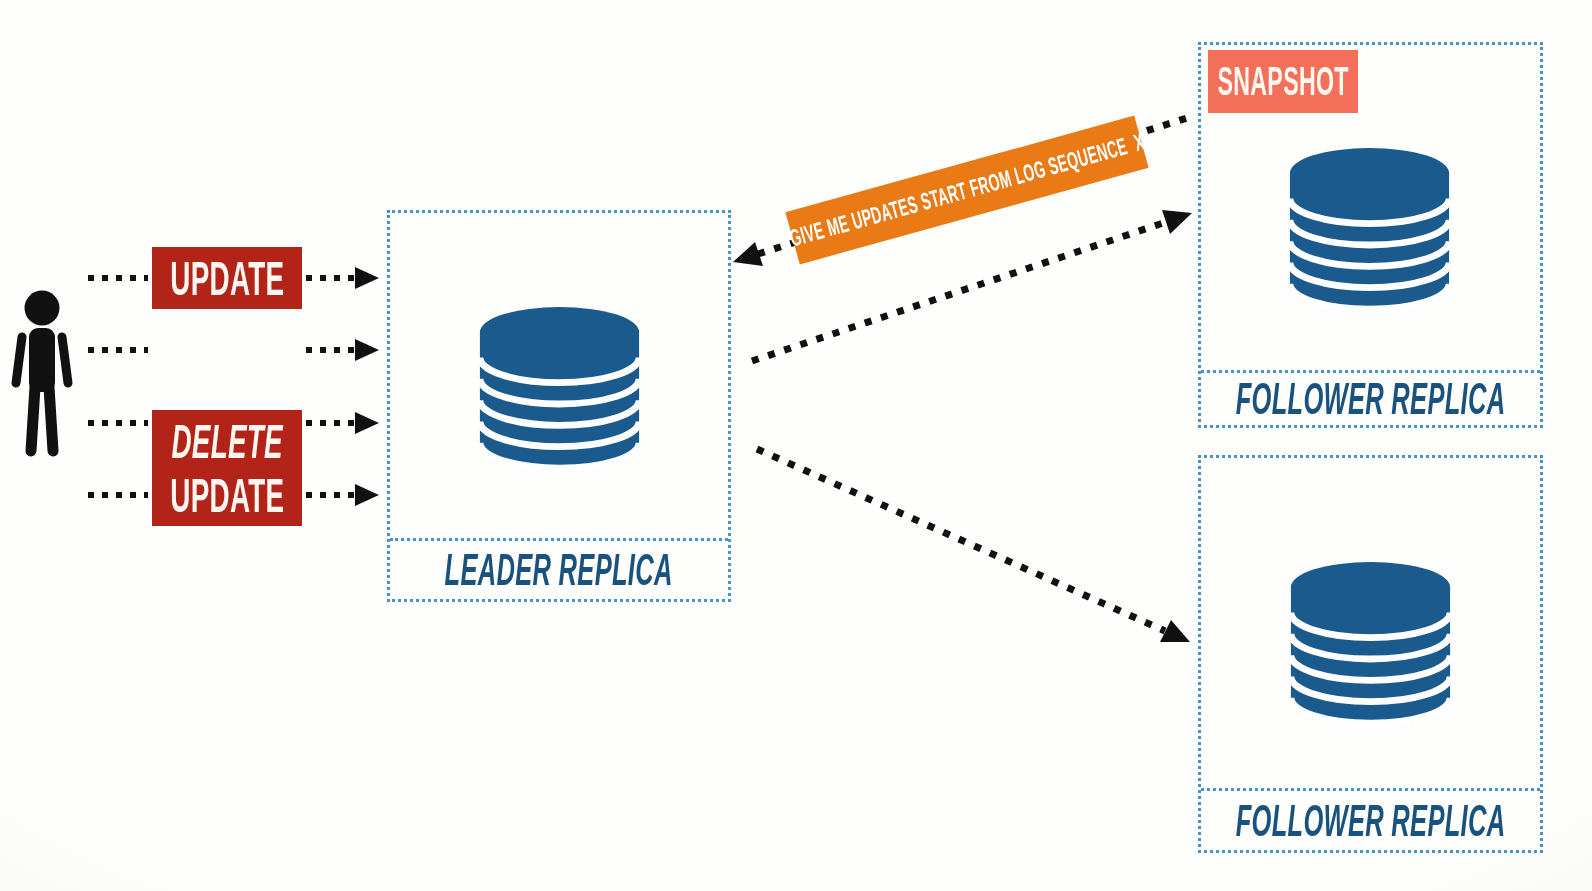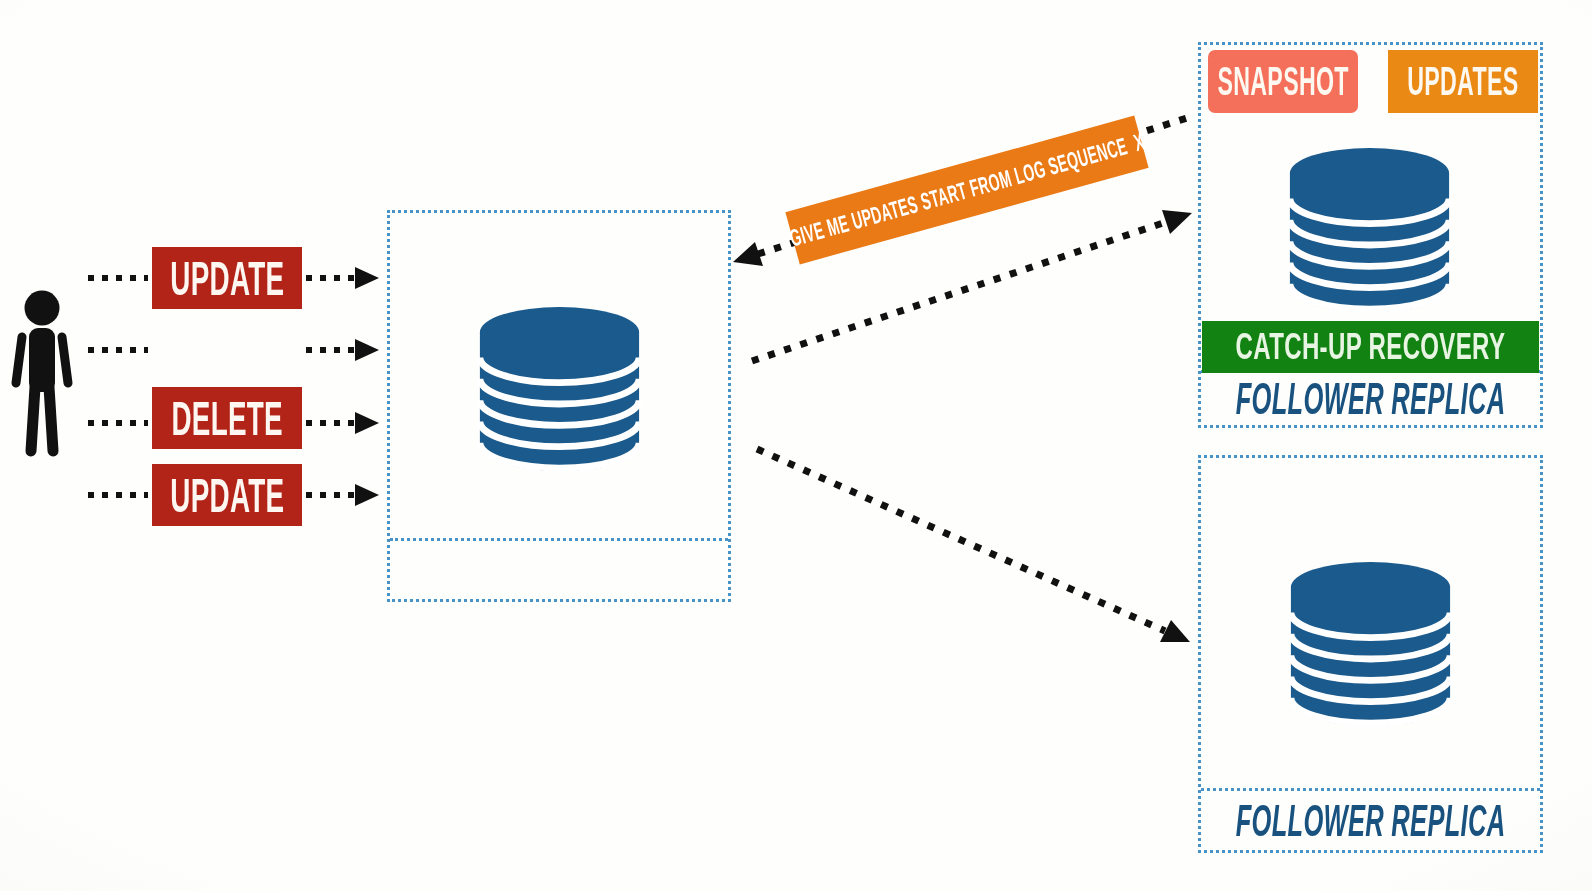--- a/index.html
+++ b/index.html
@@ -15,21 +15,21 @@
   .sep{position:absolute;left:0;right:0;border-top:3px dotted var(--c-border-blue,#4792c6);}
   .lbl{display:inline-block;font-weight:700;white-space:pre;transform:scaleX(.58);letter-spacing:.5px;}
   .center{display:flex;align-items:center;justify-content:center;}
   .op-box{
     position:absolute;left:152px;width:150px;height:62px;z-index:2;
     background:var(--c-red,#b22318);color:var(--c-red-text,#fdf6f1);
     font-size:48px;
   }
   .blue-label{color:var(--c-label-blue,#19527f);font-size:44px;}
   .badge{position:absolute;height:63px;top:5px;color:#fdf8f0;font-size:40px;z-index:3;}
-  .badge-snapshot{left:7px;width:150px;background:var(--c-coral,#f4705b);border-radius:7px;}
+  .badge-snapshot{left:7px;width:150px;background:var(--c-coral,#f4705b);}
   .badge-updates{left:187px;width:150px;background:var(--c-badge-orange,#ea8a15);}
   .green-banner{
     position:absolute;left:1px;right:1px;top:276px;height:52px;z-index:3;
     background:var(--c-green,#128212);color:var(--c-green-text,#e7f5e2);font-size:37px;
   }
   .green-banner .lbl{transform:scaleX(.65);}
   .msg-banner{
     position:absolute;left:786px;top:163px;width:362px;height:54px;z-index:4;
     background:var(--c-orange,#ea7a15);color:#ffffff;font-size:24px;
     transform:rotate(-15.5deg);
@@ -91,51 +91,48 @@
     <rect class="person-fill" x="25" y="38" width="26" height="64" rx="9"></rect>
     <path class="person-stroke" style="stroke-width:9;" d="M18 47 L12 93"></path>
     <path class="person-stroke" style="stroke-width:9;" d="M58 47 L64 93"></path>
     <path class="person-stroke" style="stroke-width:11;" d="M31 97 L27 161"></path>
     <path class="person-stroke" style="stroke-width:11;" d="M45 97 L49 161"></path>
   </svg>
 
   <div class="op-box center" style="top:247px;">
     <span class="lbl">UPDATE</span>
   </div>
-  <div class="op-box center" style="top:387px;">
+  <div class="op-box center" style="top:410px;font-style:italic;">
     <span class="lbl">DELETE</span>
   </div>
   <div class="op-box center" style="top:464px;">
     <span class="lbl">UPDATE</span>
   </div>
 
   <div class="node dotted-box" style="left:387px;top:210px;width:344px;height:392px;">
     <svg class="db" style="left:87px;top:90px;" width="165" height="170" viewBox="0 0 170 175">
         <use href="#db-symbol"></use>
       </svg>
     <div class="sep" style="top:325px;"></div>
+    <div class="label-zone blue-label" style="top:328px;bottom:0;">
+      <span class="lbl">LEADER REPLICA</span>
+    </div>
   </div>
 
   <div class="msg-banner center">
     <span class="lbl">GIVE ME UPDATES START FROM LOG SEQUENCE  X</span>
   </div>
 
   <div class="node dotted-box" style="left:1198px;top:42px;width:345px;height:386px;">
     <div class="badge badge-snapshot center">
       <span class="lbl">SNAPSHOT</span>
     </div>
-    <div class="badge badge-updates center">
-      <span class="lbl">UPDATES</span>
-    </div>
     <svg class="db" style="left:86px;top:99px;" width="165" height="170" viewBox="0 0 170 175">
         <use href="#db-symbol"></use>
       </svg>
-    <div class="green-banner center">
-      <span class="lbl">CATCH-UP RECOVERY</span>
-    </div>
     <div class="sep" style="top:325px;"></div>
     <div class="label-zone blue-label" style="top:328px;bottom:0;">
       <span class="lbl">FOLLOWER REPLICA</span>
     </div>
   </div>
 
   <div class="node dotted-box" style="left:1198px;top:455px;width:345px;height:398px;">
     <svg class="db" style="left:87px;top:100px;" width="165" height="170" viewBox="0 0 170 175">
         <use href="#db-symbol"></use>
       </svg>

